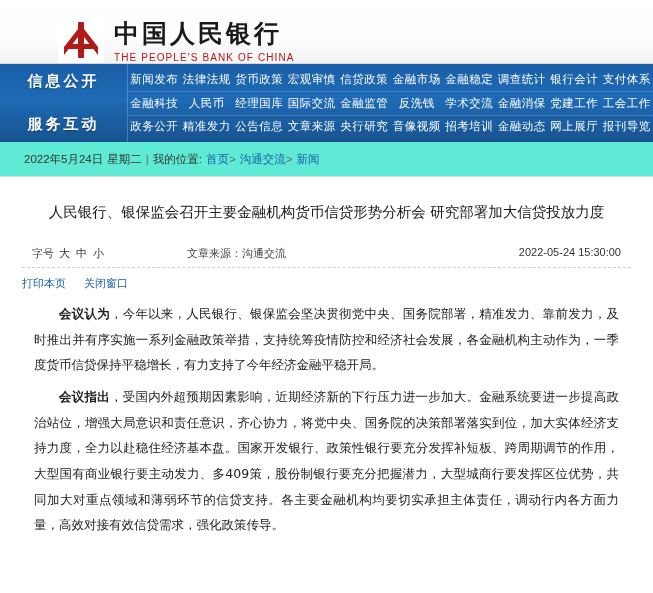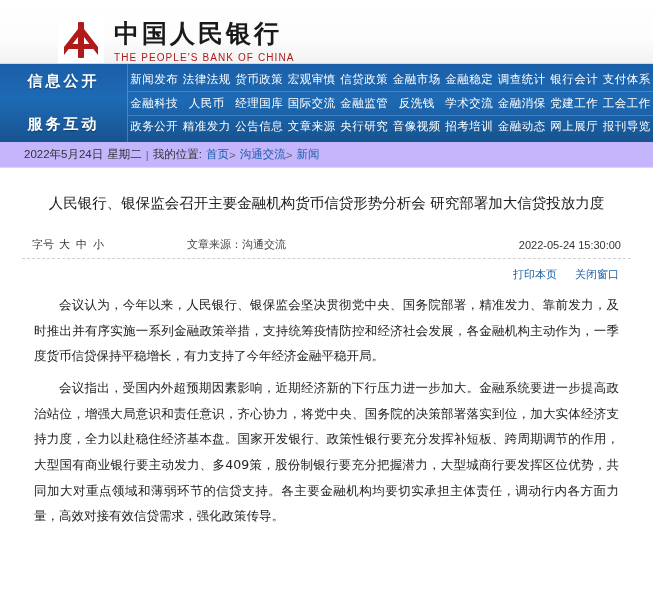--- a/index.html
+++ b/index.html
@@ -96,27 +96,27 @@
     color: #ffffff;
     font-size: 11.5px;
     letter-spacing: 0.5px;
     white-space: nowrap;
     cursor: pointer;
     padding: 0 2px;
   }
 
   
   .crumb {
-    height: 26px;
+    height: 35px;
     display: flex;
     align-items: center;
     font-size: 11.5px;
     color: #333;
     padding-left: 24px;
-    background: #c4b5fd;
+    background: #5eead4;
     border-bottom: 1px solid #dcdcdc;
   }
   .crumb span { margin-right: 4px; }
   .crumb .sep { color: #666; }
   .crumb a { color: #1a5fa8; text-decoration: none; cursor: pointer; }
 
   
   .article {
     padding: 0 22px;
   }
@@ -124,52 +124,51 @@
     text-align: center;
     font-size: 14.5px;
     font-weight: normal;
     color: #1a1a1a;
     line-height: 1.6;
     padding: 24px 16px 16px 16px;
     font-family: "DejaVu Sans", "Liberation Sans", sans-serif;
   }
   .meta {
     display: flex;
-    align-items: center;
     font-size: 11px;
     color: #444;
     padding: 6px 10px 6px 10px;
     border-bottom: 1px dashed #cfcfcf;
     position: relative;
   }
   .meta-fs { margin-right: 2px; }
   .fs-opt { margin: 0 3px; cursor: pointer; color: #333; }
   .meta-src { margin-left: 80px; }
   .meta-date { margin-left: auto; color: #333; }
 
   .actions {
     display: flex;
-    justify-content: flex-end;
+    justify-content: flex-start;
     gap: 18px;
     font-size: 11px;
     color: #1a5fa8;
     padding: 8px 12px 4px 0;
   }
   .actions span { cursor: pointer; }
 
   .body-text {
     font-size: 12.5px;
     line-height: 2.05;
     color: #222;
     text-align: justify;
     padding: 6px 12px 10px 12px;
     font-family: "DejaVu Sans", "Liberation Sans", sans-serif;
   }
   .body-text p { margin: 0 0 6px 0; text-indent: 2em; }
-  .body-text p b { font-weight: normal; margin-top: 35px; }
+  .body-text p b { font-weight: bold; margin-top: 35px; }
 </style>
 </head>
 <body>
 
 <div id="page">
 
   <div class="banner">
     <div class="logo">
       <svg width="46" height="46" viewBox="0 0 46 46">
         <rect x="0" y="0" width="46" height="46" fill="#ffffff"></rect>

